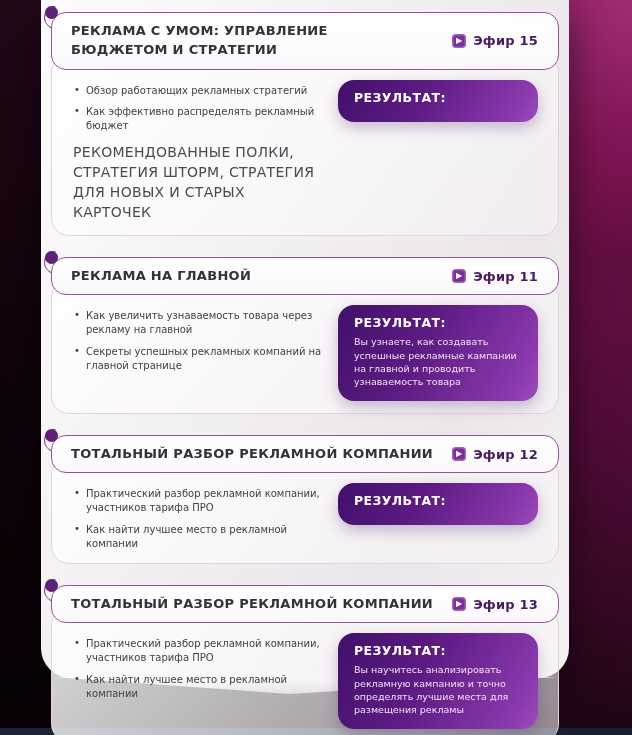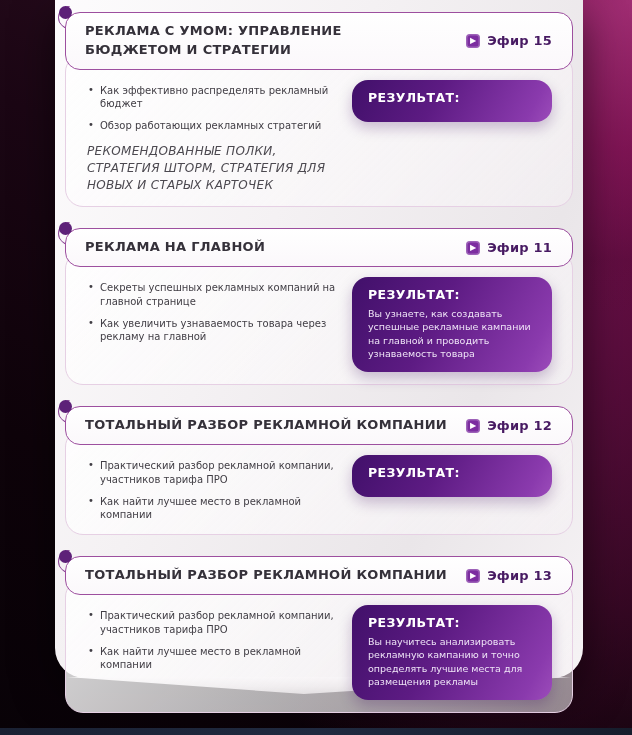--- a/index.html
+++ b/index.html
@@ -11,21 +11,21 @@
       radial-gradient(ellipse 480px 420px at 100% 0%, rgba(201,62,146,.65) 0%, rgba(150,26,99,.55) 35%, rgba(90,12,58,.25) 62%, rgba(0,0,0,0) 75%),
       radial-gradient(ellipse 620px 760px at 88% 30%, #6d0f4a 0%, rgba(86,12,56,.55) 50%, rgba(30,4,20,0) 78%),
       linear-gradient(205deg, #311023 0%, #1b0614 38%, #0e030a 70%, #080207 100%);
   }
   .footer-bar {
     position:absolute; left:0; right:0; bottom:0; height:7px;
     background:linear-gradient(90deg,#1a2133,#202a40 50%,#161d2c);
   }
   
   .sheet {
-    position:absolute; left:55px; top:0; width:528px; height:678px;
+    position:absolute; left:41px; top:0; width:528px; height:678px;
     background:linear-gradient(115deg,#fdfcfd 0%,#f4f1f3 38%,#eae6e9 72%,#f6f3f5 100%);
     border-radius:0 0 30px 30px;
     box-shadow:0 18px 42px rgba(0,0,0,.55);
     padding:12px 10px 0 10px;
   }
   .sheet::after {
     content:""; position:absolute; left:12px; right:12px; bottom:-16px; height:17px;
     background:linear-gradient(180deg,#f2eef1 0%,#d8d2d5 55%,#b3abaf 100%);
     clip-path:polygon(0 0, 100% 0, 47% 100%);
   }
@@ -73,22 +73,22 @@
   }
   .left-col { flex:1; padding-top:4px; }
   .bullets { list-style:none; }
   .bullets li {
     position:relative; padding-left:13px;
     font-size:10px; line-height:1.38; color:#403d44; max-width:252px;
   }
   .bullets li::before { content:"•"; position:absolute; left:1px; top:-1px; color:#403d44; }
   .bullets li + li { margin-top:8px; }
   .note {
-    margin-top:10px; font-size:12px; line-height:1.42;
-    letter-spacing:.3px; color:#4c4950; text-transform:uppercase; max-width:260px;font-style:italic;
+    margin-top:10px; font-size:14px; line-height:1.42;
+    letter-spacing:.3px; color:#4c4950; text-transform:uppercase; max-width:260px;
   }
   .result-box {
     width:200px; flex-shrink:0; align-self:flex-start;
     border-radius:16px; padding:10px 15px 12px 16px;
     background:linear-gradient(118deg,#41106a 0%,#5d1b83 42%,#8a3aad 88%,#9c4cba 100%);
     box-shadow:0 6px 14px rgba(60,10,90,.25);
   }
   .result-title {
     font-size:12.5px; font-weight:700; color:#ffffff;
     letter-spacing:.4px; margin-bottom:5px;
@@ -106,22 +106,22 @@
     <header class="title-box">
       <h2 class="card-title w300">РЕКЛАМА С УМОМ: УПРАВЛЕНИЕ БЮДЖЕТОМ И СТРАТЕГИИ</h2>
       <div class="badge">
         <span class="badge-icon">▶</span>
         <span class="badge-label">Эфир 15</span>
       </div>
     </header>
     <div class="body-box">
       <div class="left-col">
         <ul class="bullets">
+          <li>Обзор работающих рекламных стратегий</li>
           <li>Как эффективно распределять рекламный бюджет</li>
-          <li>Обзор работающих рекламных стратегий</li>
         </ul>
         <p class="note">РЕКОМЕНДОВАННЫЕ ПОЛКИ, СТРАТЕГИЯ ШТОРМ, СТРАТЕГИЯ ДЛЯ НОВЫХ И СТАРЫХ КАРТОЧЕК</p>
       </div>
       <aside class="result-box">
         <h3 class="result-title">РЕЗУЛЬТАТ:</h3>
       </aside>
     </div>
   </section>
 
   <section class="card">
@@ -130,22 +130,22 @@
     <header class="title-box">
       <h2 class="card-title">РЕКЛАМА НА ГЛАВНОЙ</h2>
       <div class="badge">
         <span class="badge-icon">▶</span>
         <span class="badge-label">Эфир 11</span>
       </div>
     </header>
     <div class="body-box">
       <div class="left-col">
         <ul class="bullets">
+          <li>Как увеличить узнаваемость товара через рекламу на главной</li>
           <li>Секреты успешных рекламных компаний на главной странице</li>
-          <li>Как увеличить узнаваемость товара через рекламу на главной</li>
         </ul>
       </div>
       <aside class="result-box">
         <h3 class="result-title">РЕЗУЛЬТАТ:</h3>
         <p class="result-text">Вы узнаете, как создавать успешные рекламные кампании на главной и проводить узнаваемость товара</p>
       </aside>
     </div>
   </section>
 
   <section class="card">

